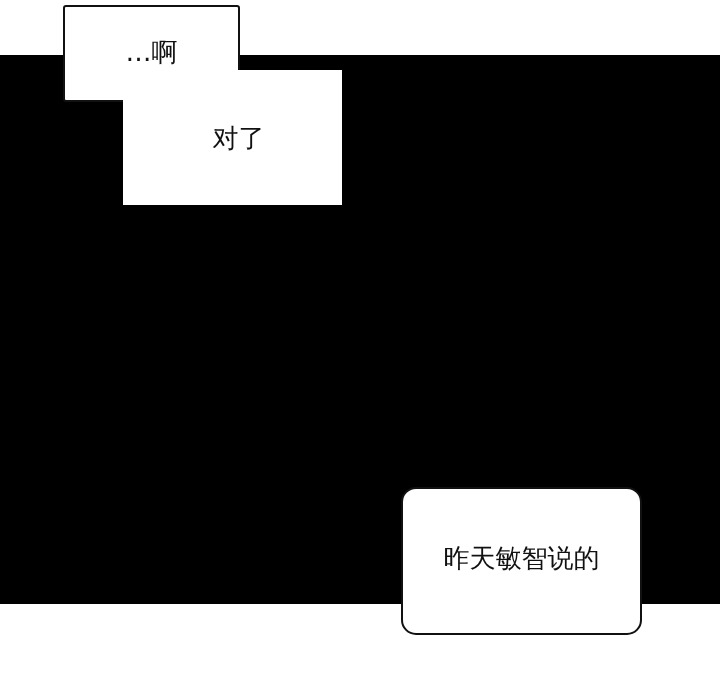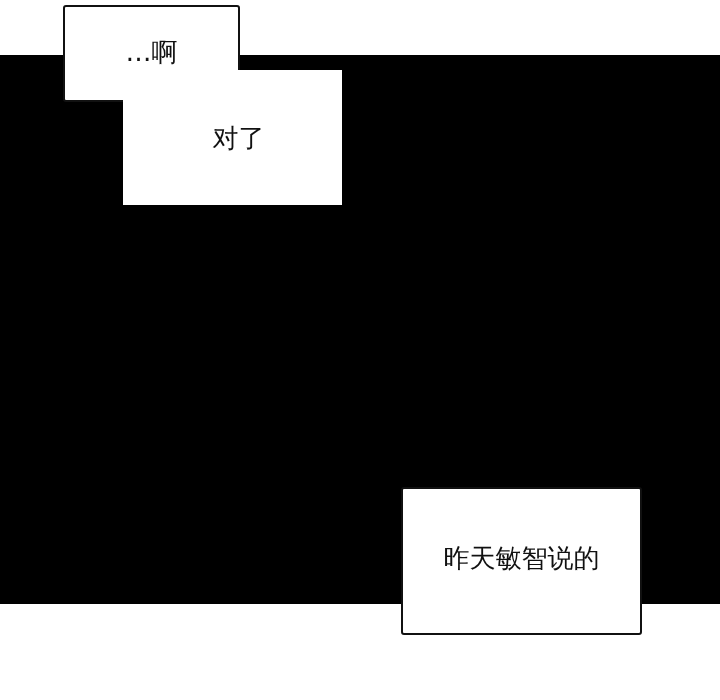--- a/index.html
+++ b/index.html
@@ -1,21 +1,21 @@
 <!DOCTYPE html>
 <html><head>
   <meta charset="utf-8">
   <style>
     html, body { margin: 0; padding: 0; }
     body { width: 720px; height: 700px; background: #ffffff; position: relative; overflow: hidden; font-family: "DejaVu Sans", sans-serif; }
     .panel { position: absolute; left: 0; top: 55px; width: 720px; height: 549px; background: #000000; }
     .box { position: absolute; background: #ffffff; box-sizing: border-box; display: flex; flex-direction: column; align-items: center; justify-content: center; color: #111; font-size: 26px; line-height: 36px; text-align: center; }
     .b1 { left: 63px; top: 5px; width: 177px; height: 97px; border: 2px solid #111; border-radius: 3px; padding-bottom: 4px; }
     .b2 { left: 123px; top: 70px; width: 219px; height: 135px; padding-left: 12px; }
-    .b3 { left: 401px; top: 487px; width: 241px; height: 148px; border: 2px solid #111; border-radius: 3px; padding-bottom: 6px; }
+    .b3 { left: 401px; top: 487px; width: 241px; height: 148px; border: 2px solid #111; border-radius: 15px; padding-bottom: 6px; }
     .line { display: block; white-space: nowrap; }
   </style>
 </head>
 <body>
 
 <div class="panel"></div>
 
 <div class="box b1">
   <span class="line">…啊</span>
 </div>

